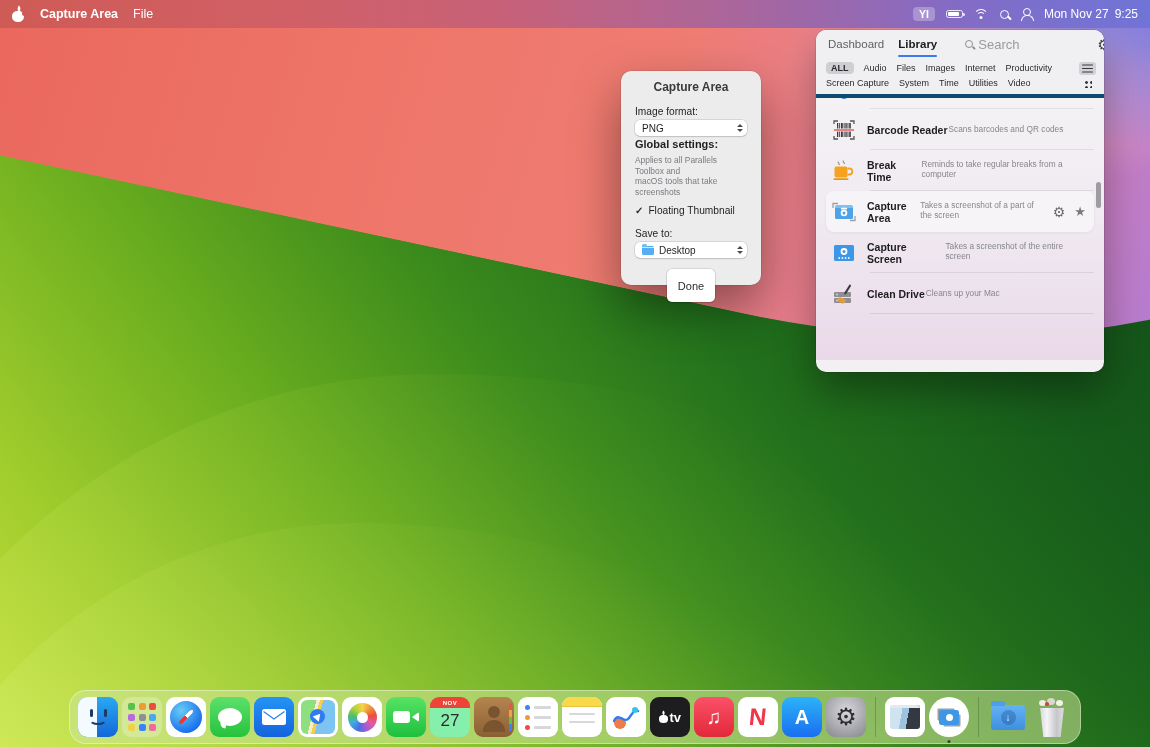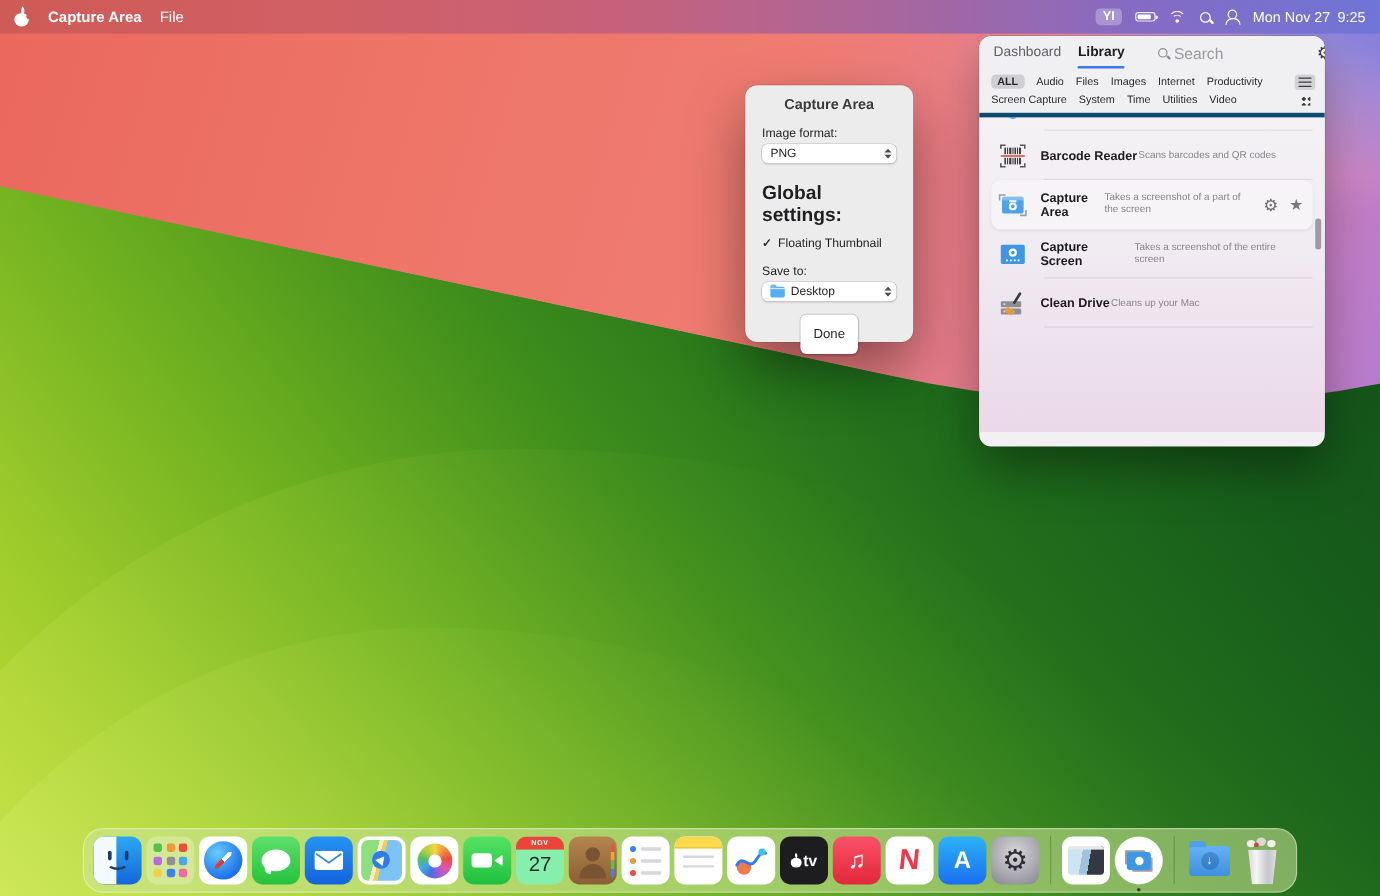--- a/index.html
+++ b/index.html
@@ -67,21 +67,21 @@
     box-shadow:0 0 0 .5px rgba(0,0,0,.14), 0 22px 50px rgba(0,0,0,.42); }
   .dlg-title { text-align:center; padding-top:9px; font-size:12px; font-weight:600; color:#3a3a3c; }
   .dlg-body { padding:0 14px; }
   .dlg-label { margin-top:12px; font-size:10.2px; }
   .select { margin-top:3px; height:16px; background:#fff; border-radius:5px; display:flex; align-items:center;
     padding:0 4px 0 7px; font-size:10px; box-shadow:0 0 0 .5px rgba(0,0,0,.18), 0 1px 1.5px rgba(0,0,0,.1); }
   .stepper { margin-left:auto; display:flex; flex-direction:column; gap:2px; align-items:center; }
   .stepper b { width:0; height:0; border-left:3px solid transparent; border-right:3px solid transparent; }
   .stepper .up { border-bottom:3.5px solid #4a4a4e; }
   .stepper .dn { border-top:3.5px solid #4a4a4e; }
-  .dlg-section { margin-top:17px; font-size:16px; font-weight:600; }
+  .dlg-section { margin-top:2px; font-size:11px; font-weight:600; }
   .dlg-desc { margin-top:5px; font-size:8.4px; line-height:1.25; color:#7b7b80; }
   .check-row { margin-top:8px; display:flex; align-items:center; gap:5px; font-size:10.2px; }
   .check-glyph { font-weight:700; font-size:10px; color:#2c2c2e; }
   .folder-ic { position:relative; width:12px; height:9px; margin-right:5px; background:#55aef3; border-radius:1.5px; }
   .folder-ic::before { content:""; position:absolute; top:-2px; left:0; width:5px; height:3px;
     background:#6cbdf8; border-radius:1.5px 1.5px 0 0; }
   .folder-ic::after { content:""; position:absolute; top:1.5px; left:0; right:0; height:1px; background:rgba(255,255,255,.7); }
   .done-row { display:flex; justify-content:center; margin-top:11px; }
   .done-btn { width:48px; height:33px; background:#fff; border-radius:5px; display:flex; align-items:center;
     justify-content:center; font-size:11px; color:#2c2c2e;
@@ -291,20 +291,24 @@
   <div class="dlg-body">
     <div class="dlg-label">Image format:</div>
     <div class="select">
       <span>PNG</span>
       <span class="stepper">
           <b class="up"></b>
           <b class="dn"></b>
         </span>
     </div>
     <div class="dlg-section">Global settings:</div>
+    <div class="dlg-desc">
+      <div>Applies to all Parallels Toolbox and</div>
+      <div>macOS tools that take screenshots</div>
+    </div>
     <div class="check-row">
       <span class="check-glyph">✓</span>
       <span>Floating Thumbnail</span>
     </div>
     <div class="dlg-label">Save to:</div>
     <div class="select">
       <span class="folder-ic"></span>
       <span>Desktop</span>
       <span class="stepper">
           <b class="up"></b>
@@ -398,20 +402,34 @@
             </g>
           <rect x="3" y="10.4" width="20" height="1.2" fill="#e03a2f"></rect>
         </svg>
       </span>
       <span class="tool-text">
         <span class="tool-name">Barcode Reader</span>
         <span class="tool-desc">Scans barcodes and QR codes</span>
       </span>
     </div>
 
+    <div class="tool-row">
+      <span class="tool-icon">
+        <svg width="26" height="22" viewBox="0 0 26 22" fill="none">
+          <path d="M7 2c1.5.8 0 1.6 1.5 2.4M12 1c1.5.8 0 1.6 1.5 2.4" stroke="#8e8e93" stroke-width="1.1" stroke-linecap="round"></path>
+          <rect x="3.5" y="6.5" width="13" height="11" rx="2" fill="#f6a21e"></rect>
+          <path d="M16.5 8.5h1.8a3 3 0 0 1 0 6h-1.8" stroke="#f6a21e" stroke-width="1.8"></path>
+          <rect x="2.5" y="18.2" width="15" height="1.8" rx=".9" fill="#e8940f"></rect>
+        </svg>
+      </span>
+      <span class="tool-text">
+        <span class="tool-name">Break Time</span>
+        <span class="tool-desc">Reminds to take regular breaks from a computer</span>
+      </span>
+    </div>
 
     <div class="tool-row selected">
       <span class="tool-icon">
         <svg width="26" height="22" viewBox="0 0 26 22" fill="none">
           <path d="M2 7V2.5h5M24 15v4.5h-5" stroke="#9aa0a6" stroke-width="1.3"></path>
           <rect x="4" y="4" width="18" height="14" rx="1.5" fill="#4da2e8"></rect>
           <rect x="4" y="4" width="18" height="3" fill="#ffffff" opacity=".3"></rect>
           <rect x="9.8" y="6.8" width="6.4" height="1.8" rx=".9" fill="#fff"></rect>
           <circle cx="13" cy="12" r="3.3" fill="#fff"></circle>
             <circle cx="13" cy="12" r="1.5" fill="#4da2e8"></circle>

